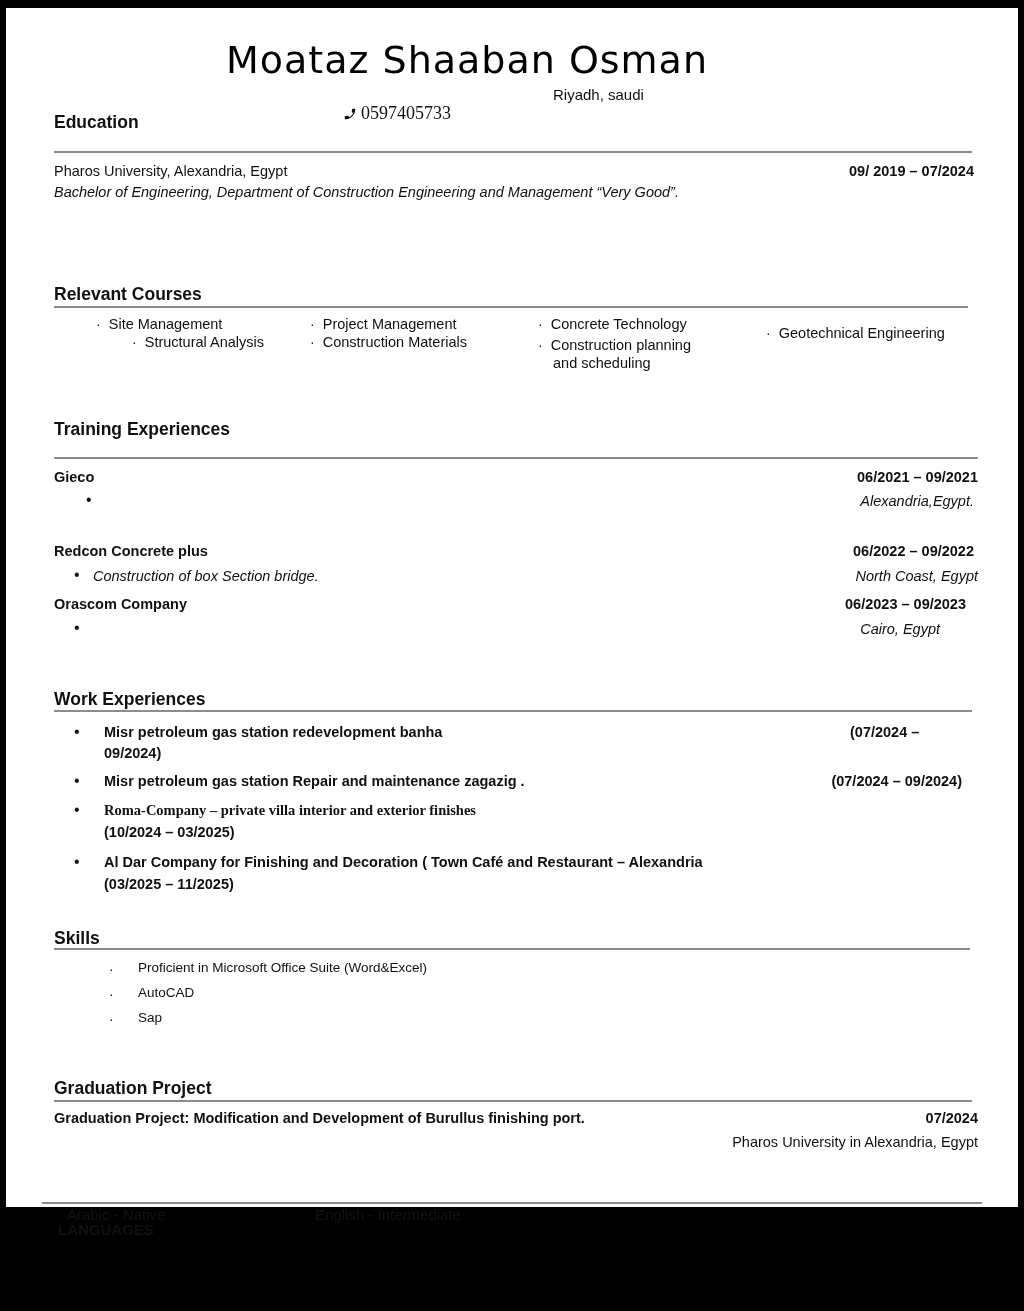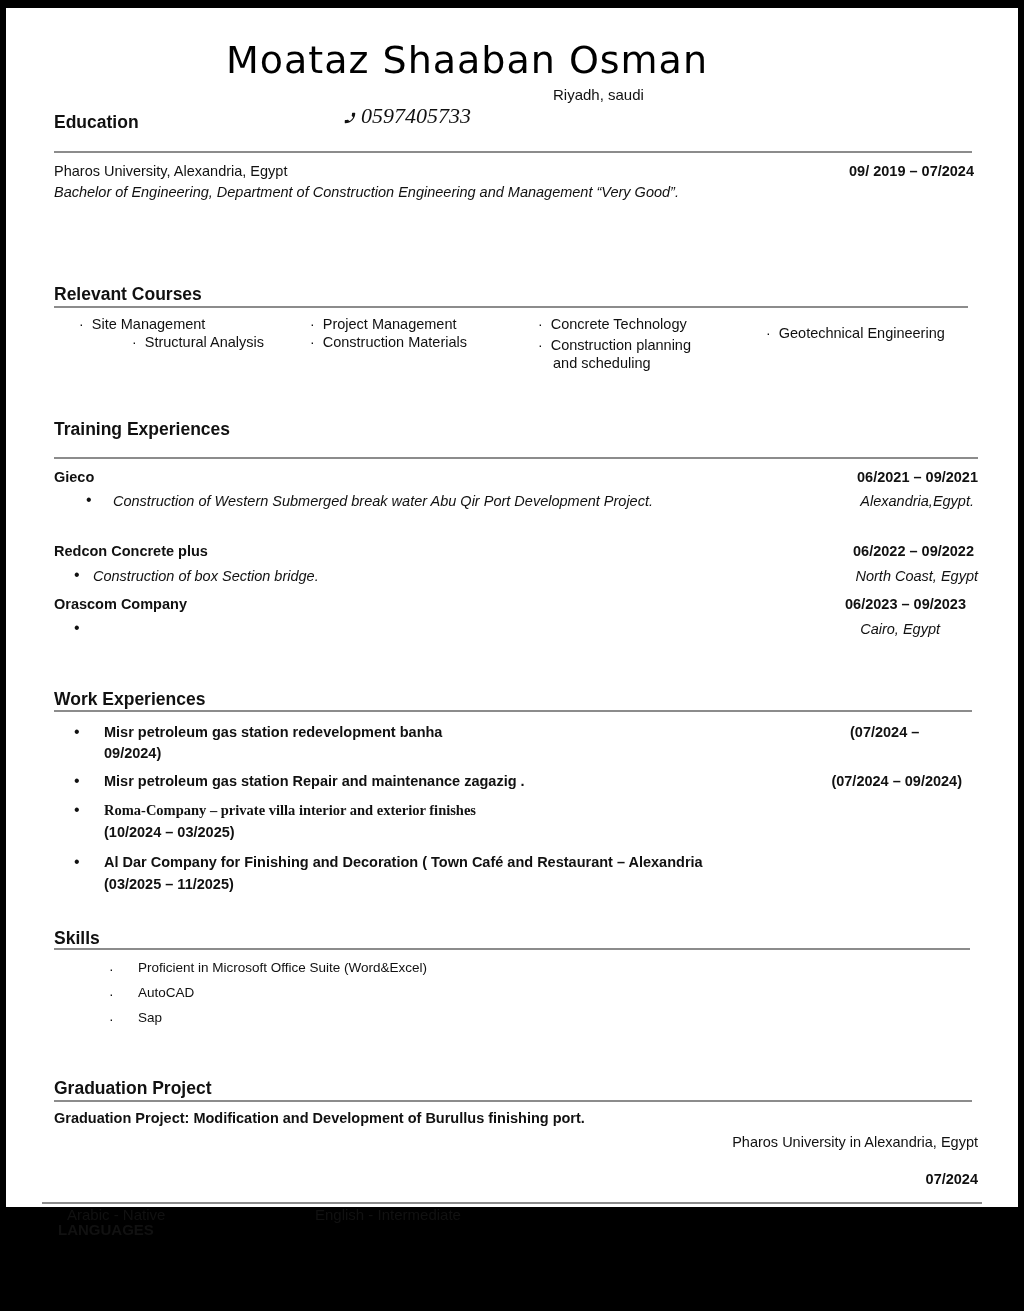--- a/index.html
+++ b/index.html
@@ -5,21 +5,21 @@
   * { box-sizing: border-box; margin: 0; padding: 0; }
   html, body { width: 1024px; height: 1311px; background: #000; overflow: hidden; }
   body { font-family: "Liberation Sans", sans-serif; color: #111; }
   .page {
     position: absolute; left: 6px; top: 8px; width: 1012px; height: 1199px;
     background: #fff;
   }
   .abs { position: absolute; white-space: nowrap; }
   .name { font-family: "DejaVu Sans", sans-serif; font-size: 38px; letter-spacing: 1px; color: #000; }
   .loc { font-size: 15px; }
-  .phone { font-family: "Liberation Serif", serif; font-size: 22px; font-style: italic; }
+  .phone { font-family: "Liberation Serif", serif; font-size: 18px; }
   .phone svg { vertical-align: -2px; margin-right: 4px; }
   .h { font-weight: bold; font-size: 17.5px; }
   .rule { position: absolute; height: 1.5px; background: #8c8c8c; }
   .t15 { font-size: 14.5px; }
   .it { font-style: italic; }
   .b { font-weight: bold; }
   .dot { font-size: 14px; }
   .bul { position: absolute; font-size: 16px; }
 </style>
 </head>
@@ -37,39 +37,38 @@
 
   <div class="abs h" style="left:48px; top:104px;">Education</div>
   <div class="rule" style="left:48px; top:143px; width:918px;"></div>
   <div class="abs t15" style="left:48px; top:155px;">Pharos University, Alexandria, Egypt</div>
   <div class="abs t15 b" style="right:44px; top:155px;">09/ 2019 – 07/2024</div>
   <div class="abs t15 it" style="left:48px; top:176px;">Bachelor of Engineering, Department of Construction Engineering and Management “Very Good”.</div>
 
   <div class="abs h" style="left:48px; top:276px;">Relevant  Courses</div>
   <div class="rule" style="left:48px; top:298px; width:914px;"></div>
 
-  <div class="abs t15" style="left:73px; top:308px;"><span class="dot">·</span>&nbsp;&nbsp;<span>Site Management</span></div>
+  <div class="abs t15" style="left:90px; top:308px;"><span class="dot">·</span>&nbsp;&nbsp;<span>Site Management</span></div>
   <div class="abs t15" style="left:78px; top:326px;margin-left:48px;"><span class="dot">·</span>&nbsp;&nbsp;<span>Structural Analysis</span></div>
 
   <div class="abs t15" style="left:304px; top:308px;"><span class="dot">·</span>&nbsp;&nbsp;<span>Project Management</span></div>
   <div class="abs t15" style="left:304px; top:326px;"><span class="dot">·</span>&nbsp;&nbsp;<span>Construction Materials</span></div>
 
   <div class="abs t15" style="left:532px; top:308px;"><span class="dot">·</span>&nbsp;&nbsp;<span>Concrete Technology</span></div>
   <div class="abs t15" style="left:532px; top:317px;margin-top:12px;"><span class="dot">·</span>&nbsp;&nbsp;<span>Construction planning</span></div>
   <div class="abs t15" style="left:547px; top:347px;">and scheduling</div>
 
   <div class="abs t15" style="left:760px; top:317px;"><span class="dot">·</span>&nbsp;&nbsp;<span>Geotechnical Engineering</span></div>
 
   <div class="abs h" style="left:48px; top:411px;">Training Experiences</div>
   <div class="rule" style="left:48px; top:449px; width:924px;"></div>
 
   <div class="abs t15 b" style="left:48px; top:461px;">Gieco</div>
   <div class="abs t15 b" style="right:40px; top:461px;">06/2021 – 09/2021</div>
   <div class="bul" style="left:80px; top:483px;">•</div>
-  <div class="abs t15 it" style="left:107px; top:485px;">Construction of Western Submerged break water Abu Qir Port Development Project.</div>
   <div class="abs t15 it" style="right:44px; top:485px;">Alexandria,Egypt.</div>
 
   <div class="abs t15 b" style="left:48px; top:535px;">Redcon Concrete plus</div>
   <div class="abs t15 b" style="right:44px; top:535px;">06/2022 – 09/2022</div>
   <div class="bul" style="left:68px; top:558px;">•</div>
   <div class="abs t15 it" style="left:87px; top:560px;">Construction of box Section bridge.</div>
   <div class="abs t15 it" style="right:40px; top:560px;">North Coast,  Egypt</div>
 
   <div class="abs t15 b" style="left:48px; top:588px;">Orascom Company</div>
   <div class="abs t15 b" style="right:52px; top:588px;">06/2023 – 09/2023</div>
@@ -101,21 +100,21 @@
   <div class="abs t15 dot" style="left:103px; top:953px;">·</div>
   <div class="abs" style="left:132px; top:952px; font-size:13.5px;">Proficient in Microsoft Office Suite (Word&amp;Excel)</div>
   <div class="abs t15 dot" style="left:103px; top:978px;">·</div>
   <div class="abs" style="left:132px; top:977px; font-size:13.5px;">AutoCAD</div>
   <div class="abs t15 dot" style="left:103px; top:1003px;">·</div>
   <div class="abs" style="left:132px; top:1002px; font-size:13.5px;">Sap</div>
 
   <div class="abs h" style="left:48px; top:1070px;">Graduation Project</div>
   <div class="rule" style="left:48px; top:1092px; width:918px;"></div>
   <div class="abs t15 b" style="left:48px; top:1102px;">Graduation Project: Modification and Development of Burullus finishing port.</div>
-  <div class="abs t15 b" style="right:40px; top:1163px;">07/2024</div>
+  <div class="abs t15 b" style="right:40px; top:1102px;">07/2024</div>
   <div class="abs t15" style="right:40px; top:1126px;">Pharos University in Alexandria, Egypt</div>
 
   <div class="abs b" style="left:52px; top:1173px; font-size:15px;margin-top:40px;">LANGUAGES</div>
   <div class="rule" style="left:36px; top:1194px; width:940px;"></div>
   <div class="abs" style="left:61px; top:1198px; font-size:15px;">Arabic - Native</div>
   <div class="abs" style="left:309px; top:1198px; font-size:15px;">English - Intermediate</div>
 
 </div>
 
 </body></html>

